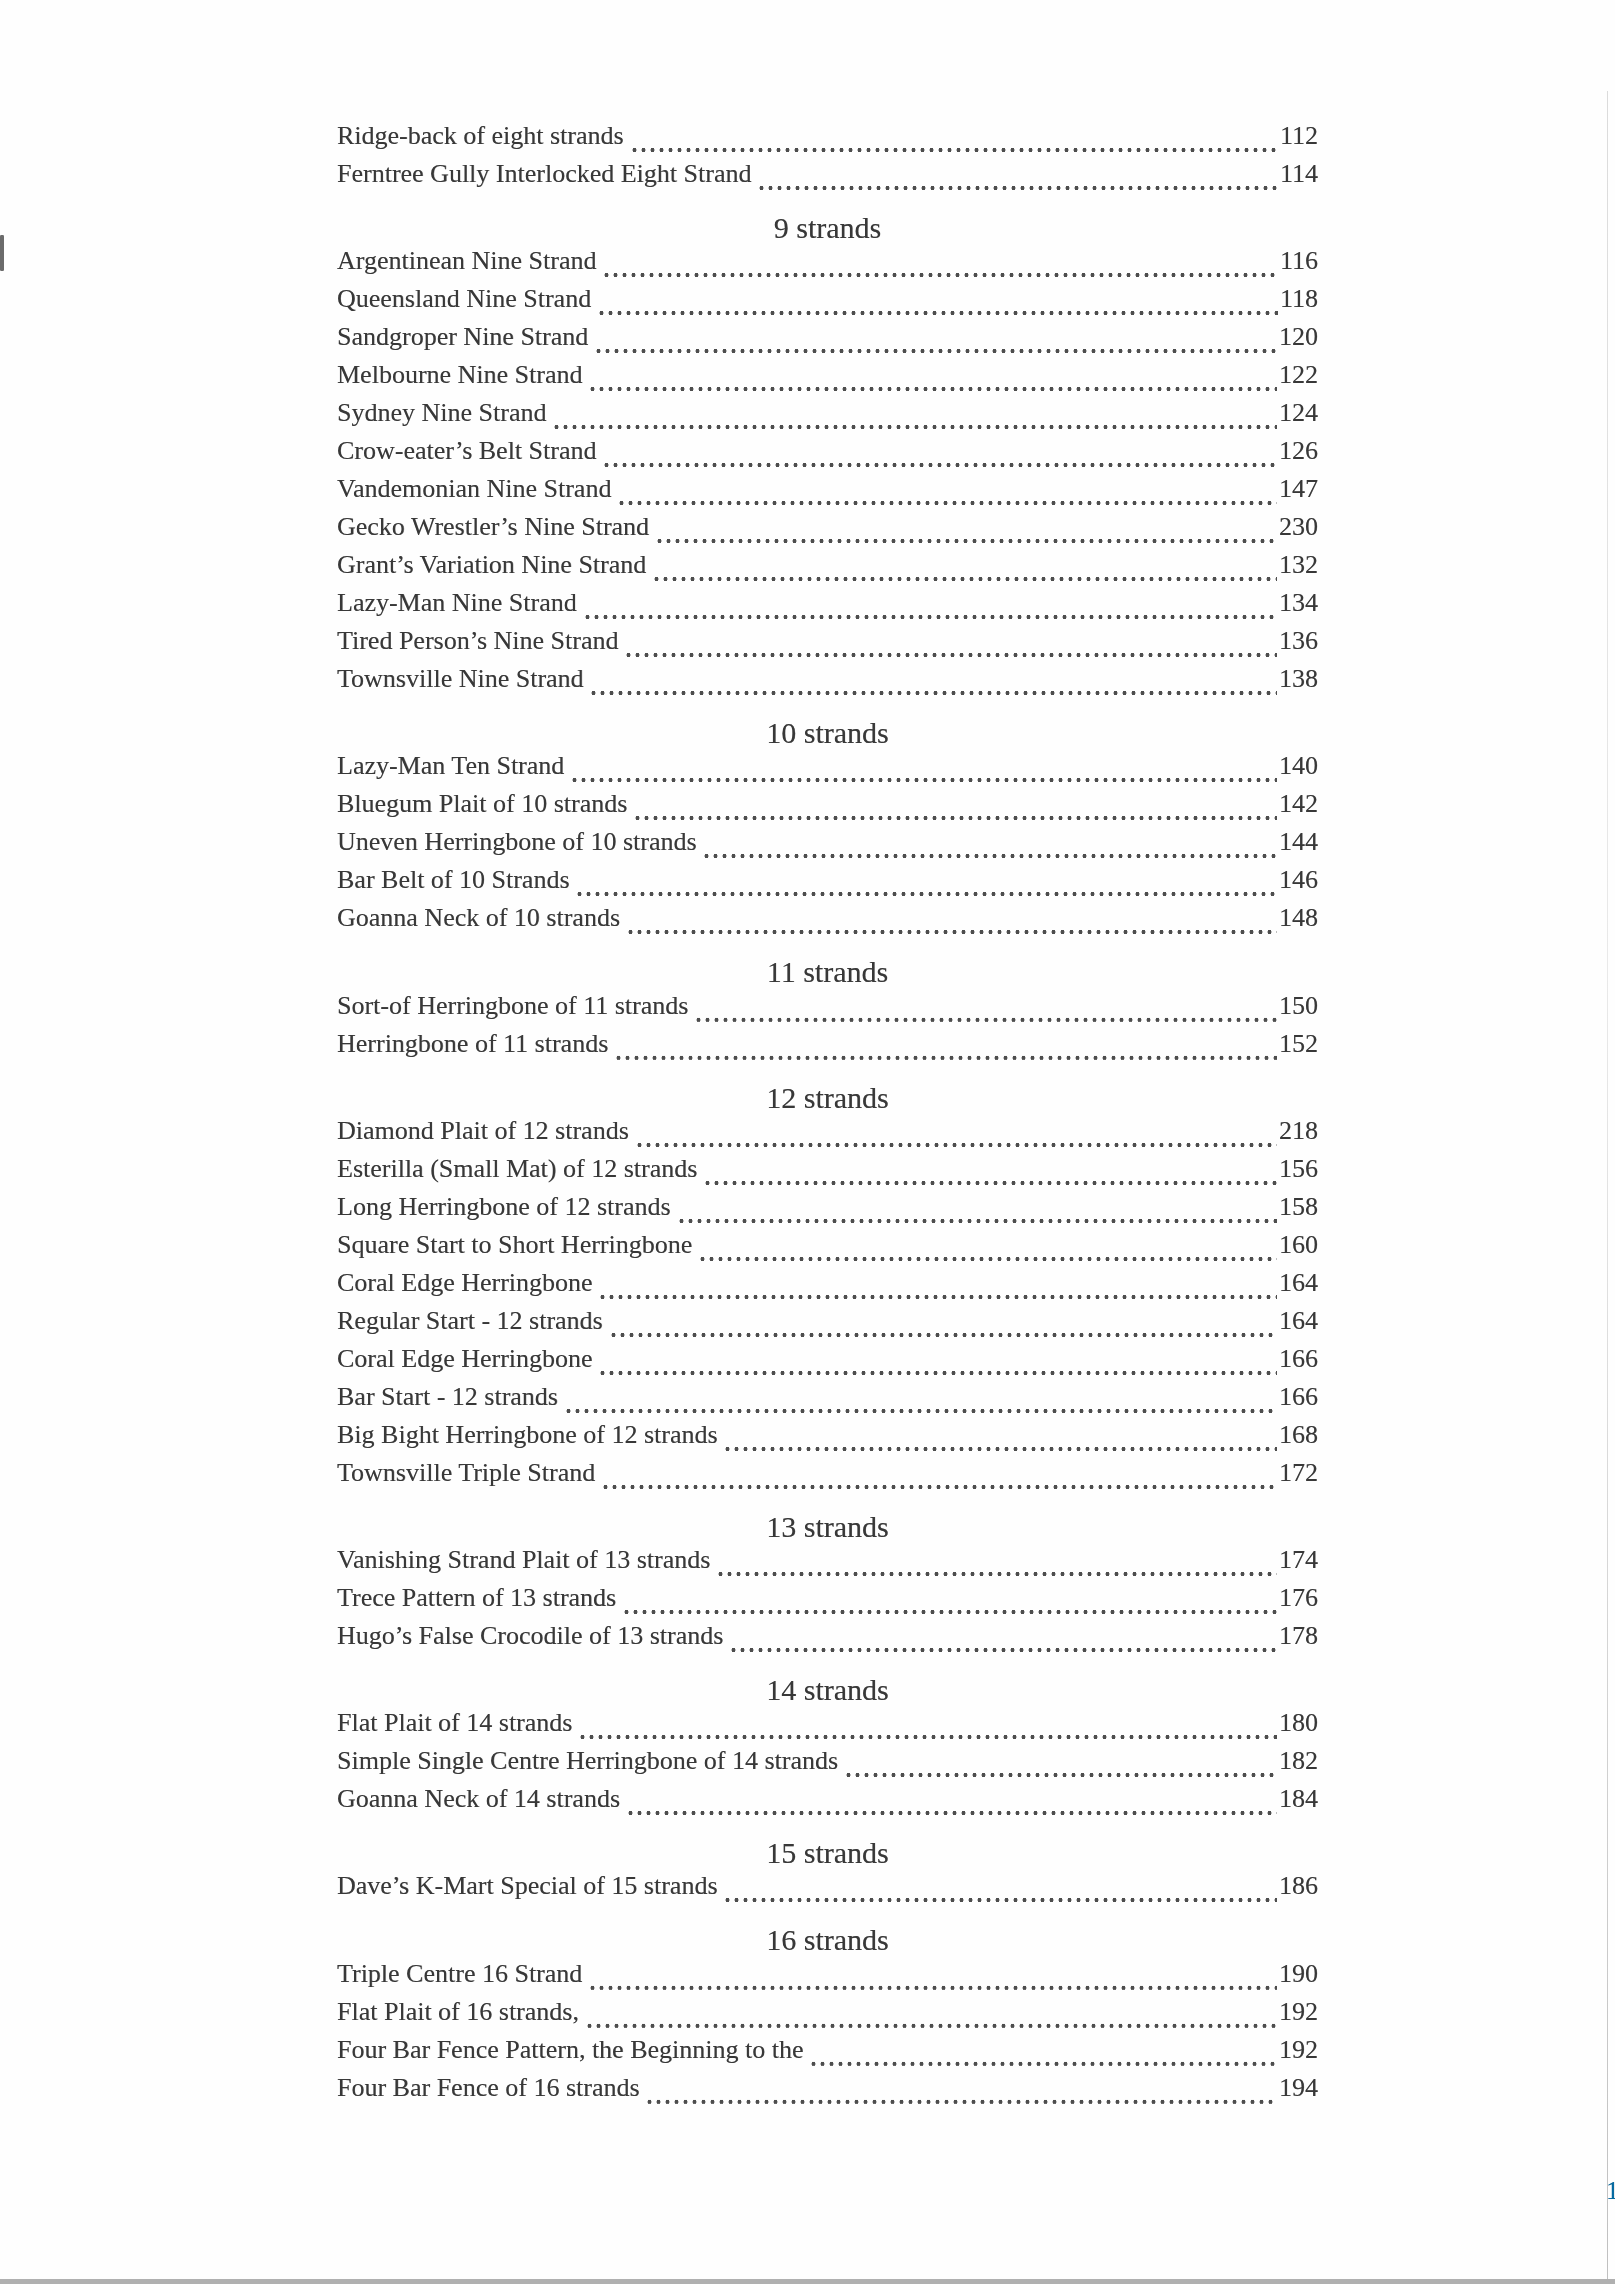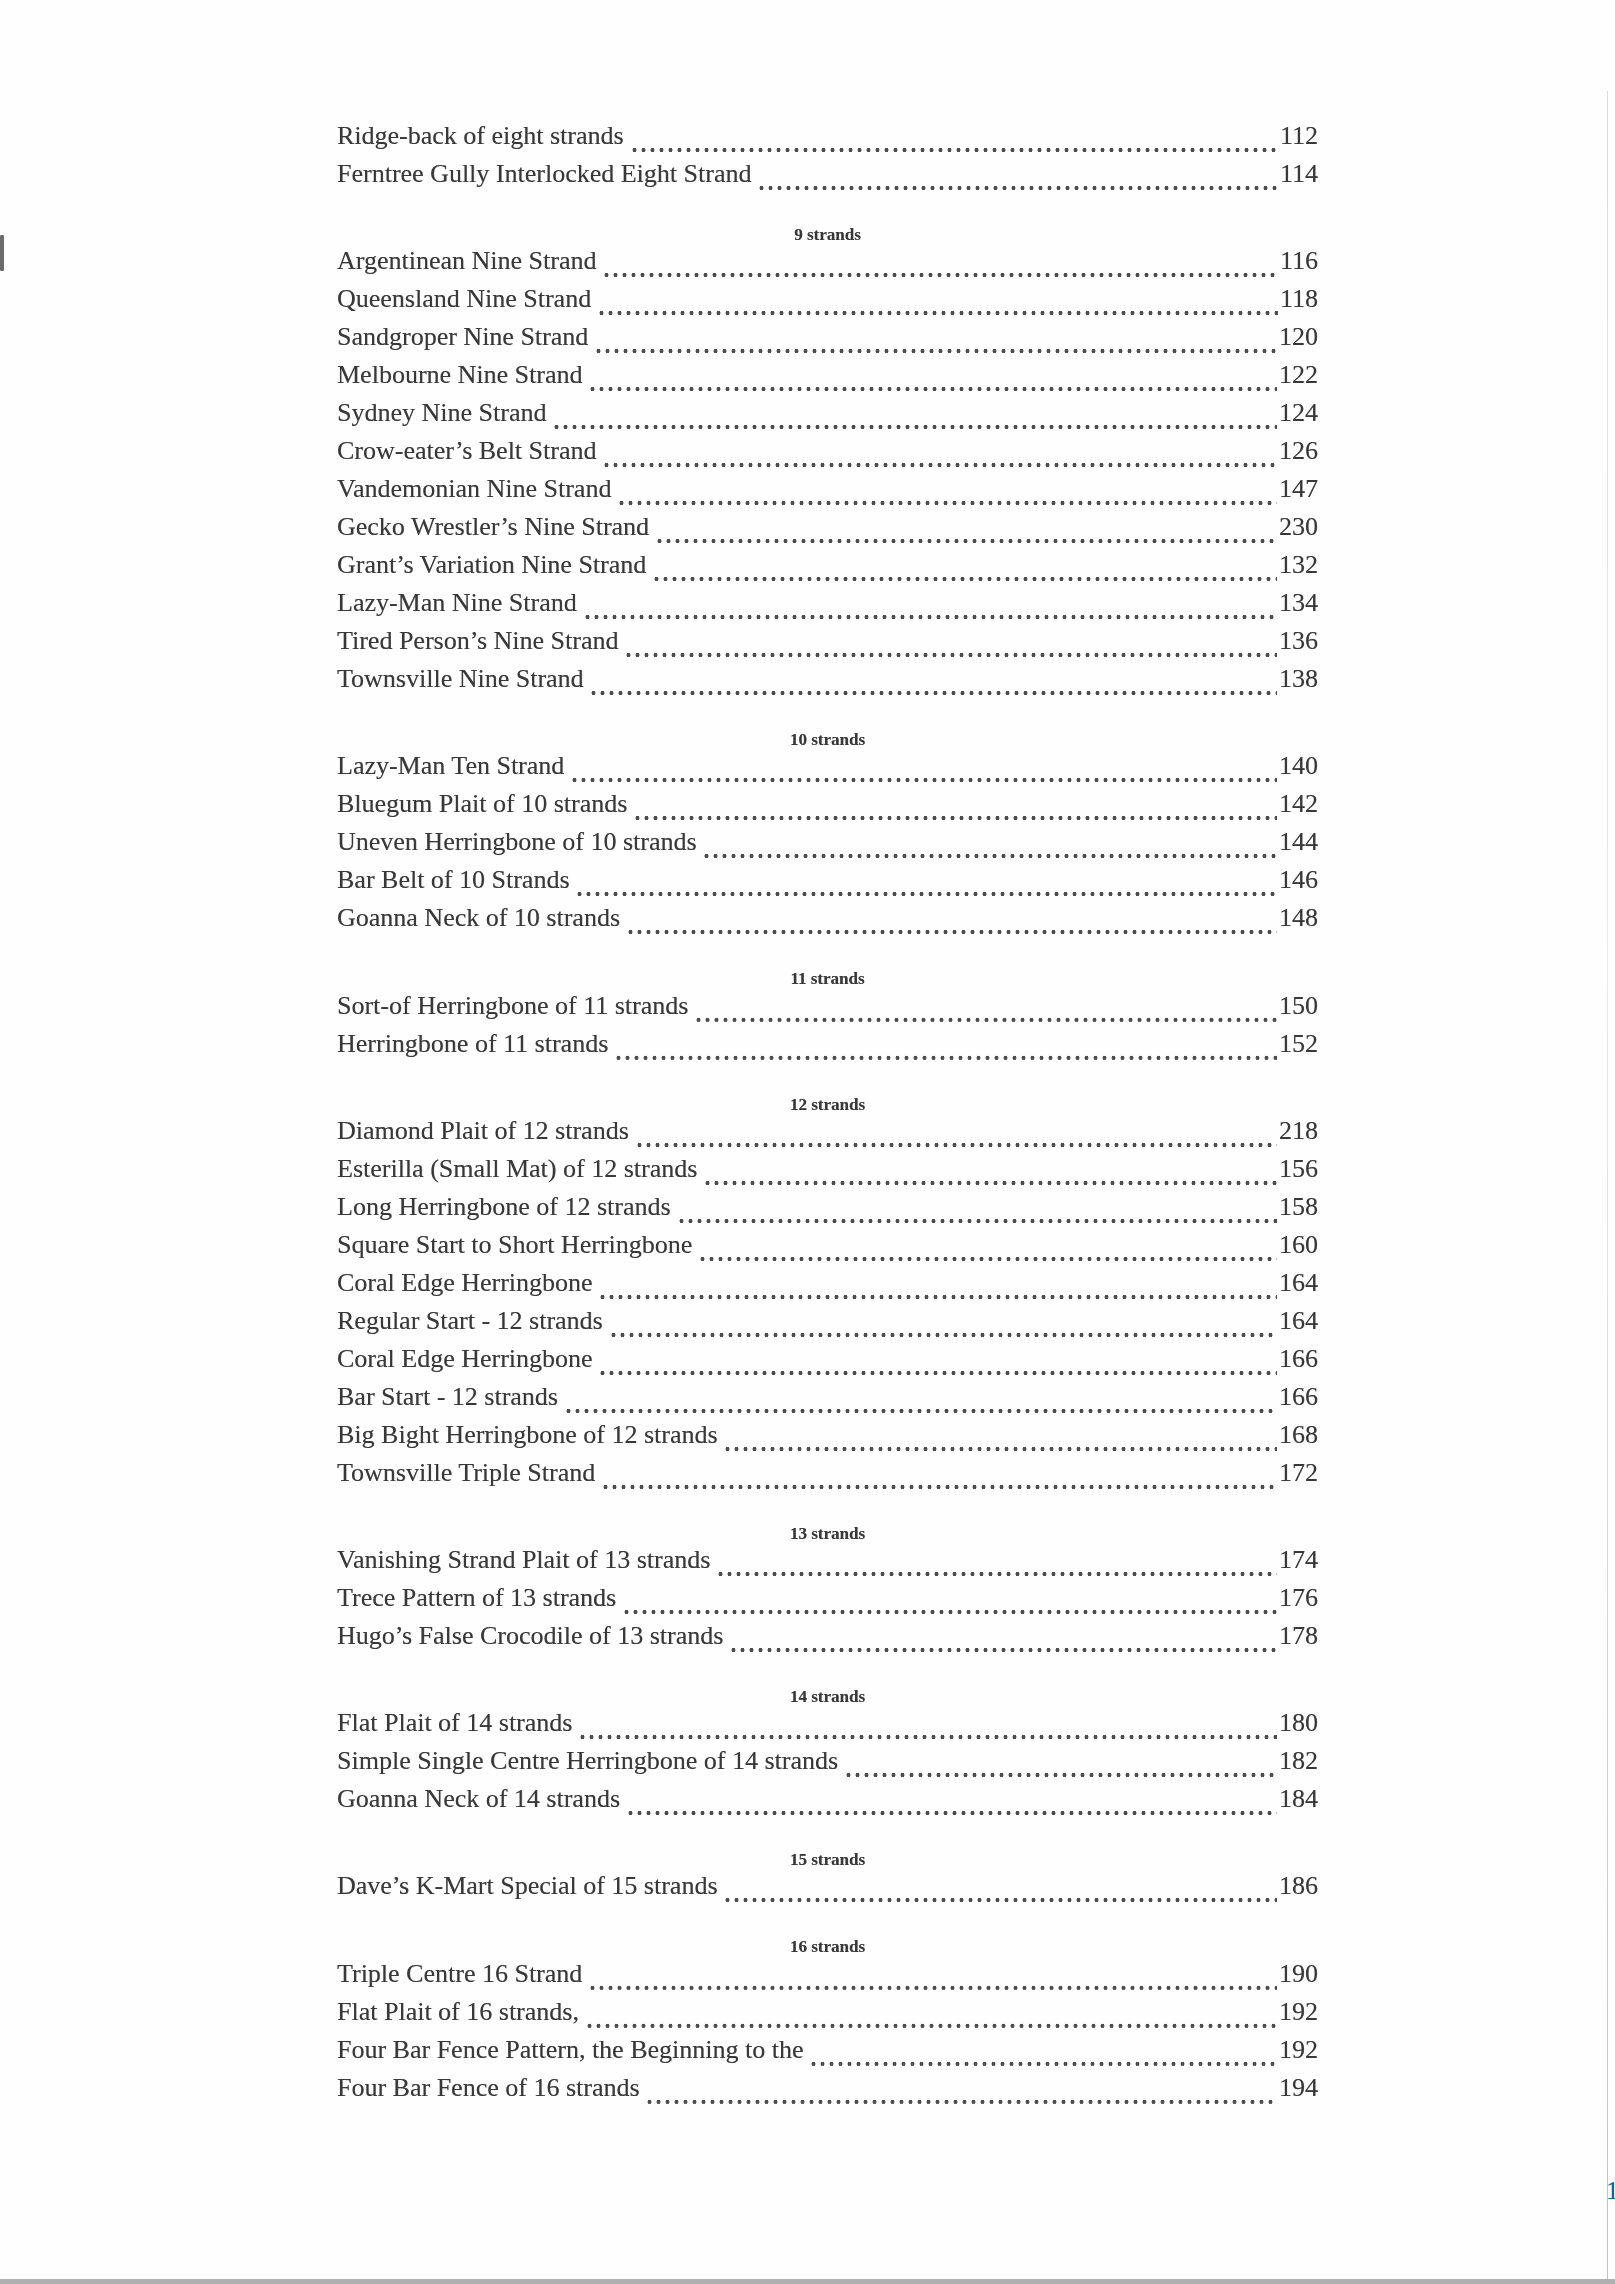--- a/index.html
+++ b/index.html
@@ -41,22 +41,22 @@
     background-image: radial-gradient(circle, #4d4d4d 1.8px, rgba(0,0,0,0) 2.2px);
     background-size: 9px 7.8px;
     background-position: left center;
     background-repeat: repeat-x;
   }
   .toc-heading {
     height: 44px;
     display: flex;
     align-items: flex-end;
     justify-content: center;
-    font-weight: bold;
-    font-size: 17px;
+    font-weight: normal;
+    font-size: 30px;
     line-height: 1;
     padding-bottom: 5.2px;
     text-shadow: 0.3px 0.3px 0.5px rgba(55,55,55,0.5);
   }
   .footer-num {
     position: absolute;
     top: 2176px;
     left: 16px;
     width: 100%;
     text-align: right;

